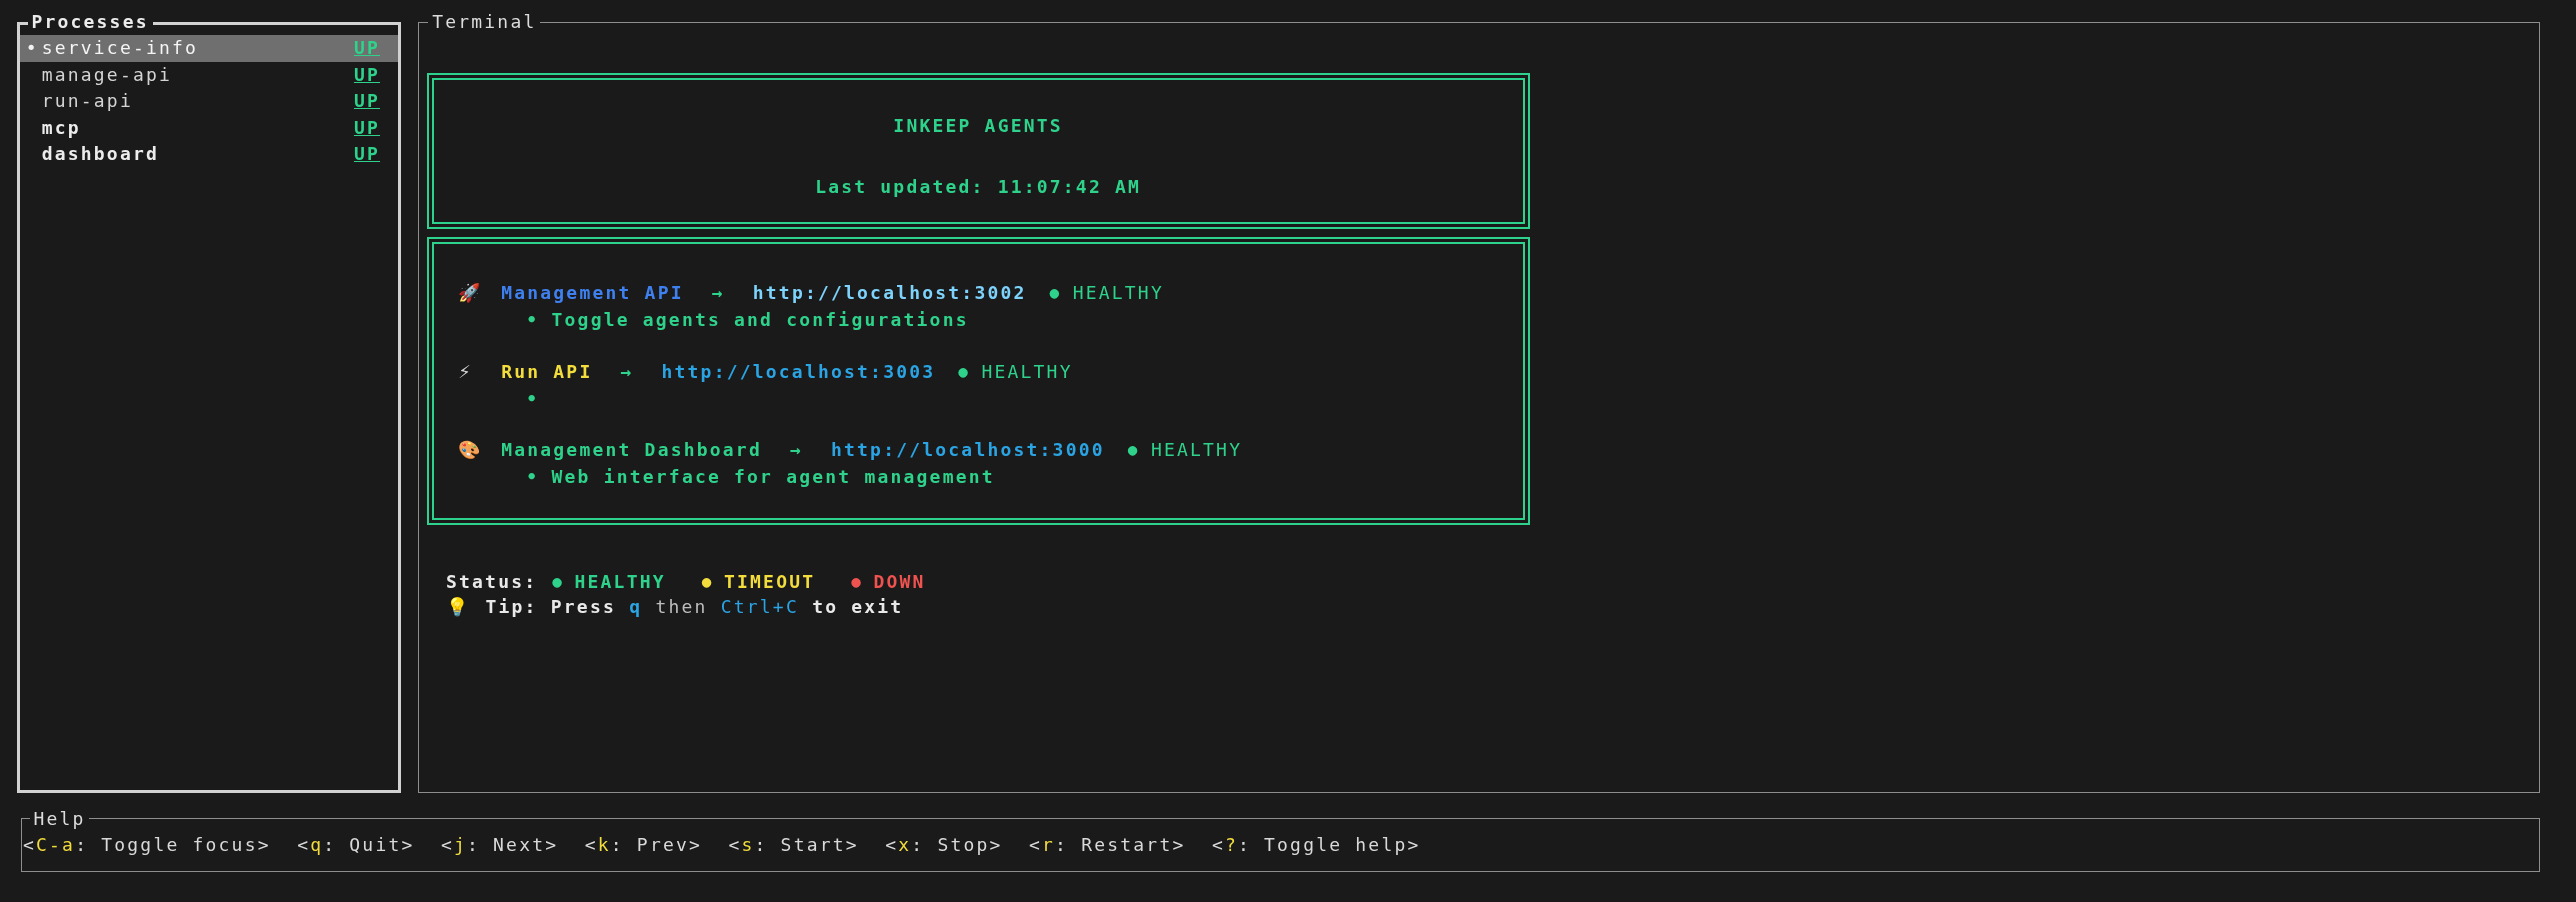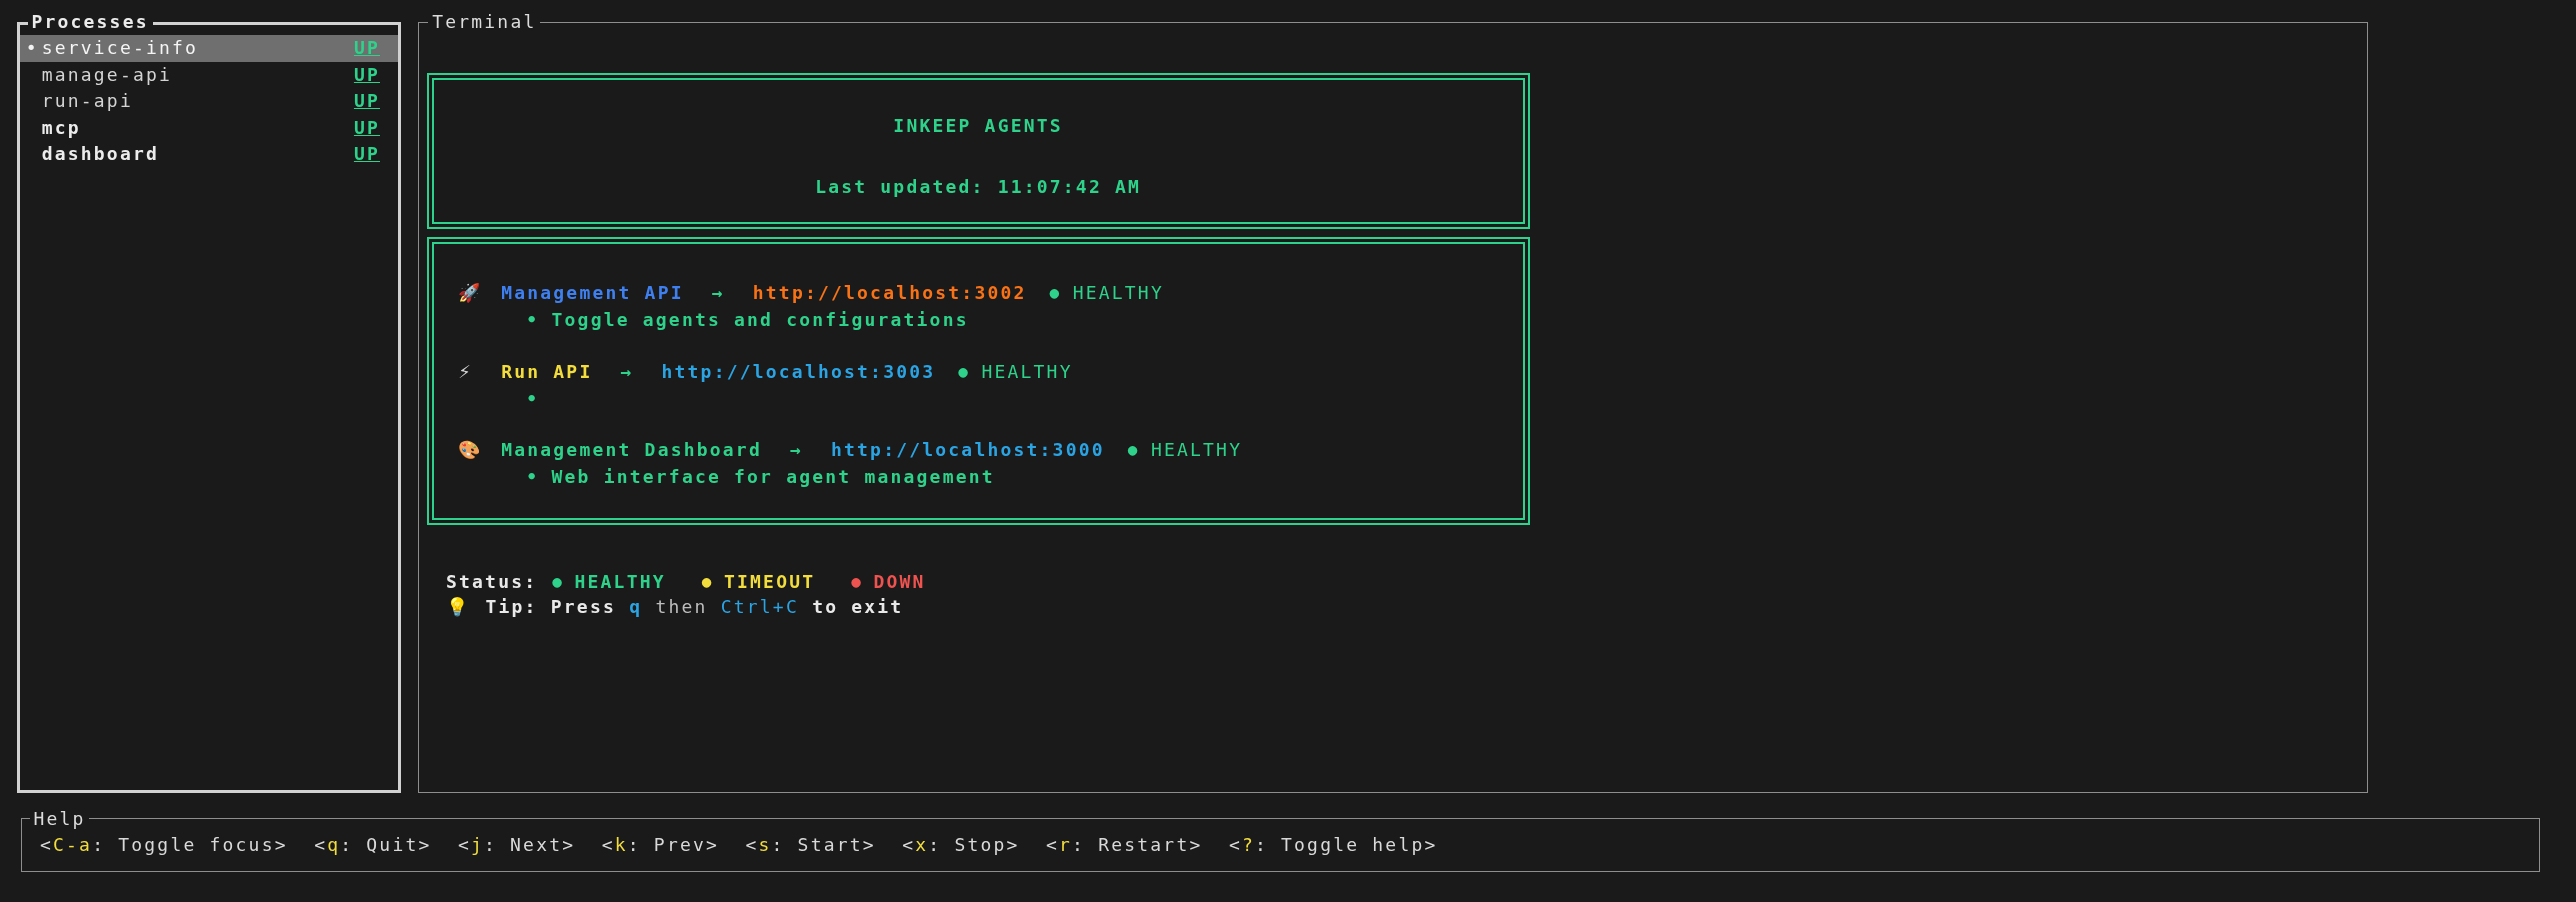--- a/index.html
+++ b/index.html
@@ -25,21 +25,21 @@
     padding:0 18px 0 5.7px; white-space:nowrap; cursor:default;
   }
   .proc-row .sel-bullet { width:16px; display:inline-block; color:#f2f2f2; }
   .proc-row .proc-name { color:#d4d4d4; }
   .proc-row.selected { background:#6f6f6f; }
   .proc-row.selected .proc-name { color:#f5f5f5; }
   .proc-row.boldname .proc-name { font-weight:700; color:#ececec; }
   .proc-status { margin-left:auto; font-weight:700;text-decoration:underline; }
 
   
-  #terminal { left:418px; top:22px; width:1950px; height:771px; border:1.9px solid #8e8e8e; }
+  #terminal { left:418px; top:22px; width:2122px; height:771px; border:1.9px solid #8e8e8e; }
   #terminal .panel-title { color:#dcdcdc; }
 
   .green-box {
     position:absolute; left:7.6px; width:1103px;
     border:7.6px double #2dd28c;
   }
   #banner-box { top:50px; height:156px;
     display:flex; flex-direction:column; align-items:center; justify-content:center;
     gap:34px; padding-top:11.3px; }
   #banner-box .line { font-weight:700; white-space:nowrap; }
@@ -64,21 +64,21 @@
 
   #tip { position:absolute; left:27px; top:571px; height:26.4px;
     display:flex; align-items:center; white-space:nowrap; }
   #tip .seg { margin-right:13.2px; }
   #tip .w { color:#e9e9e9; font-weight:700; }
   #tip .plain { color:#bdbdbd;text-align:right; }
   #tip .bulb { font-family:"DejaVu Sans","Liberation Sans",sans-serif; letter-spacing:0; margin-right:17px; }
 
   
   #help { left:21px; top:818px; width:2519px; height:54px; border:1.9px solid #8e8e8e;
-    display:flex; align-items:center; padding-left:18px; white-space:nowrap; }
+    display:flex; align-items:center; padding-left:1px; white-space:nowrap; }
   #help .panel-title { top:-13.2px; color:#dcdcdc; }
   .help-item { margin-right:26.4px; color:#d9d9d9; }
   .help-item .hkey { font-weight:400; }
 </style>
 </head>
 <body>
 
 <div id="processes" class="panel">
   <span class="panel-title">Processes</span>
   <div class="proc-rows">
@@ -124,21 +124,21 @@
     <div class="line" style="color: rgb(46, 210, 139);">Last updated: 11:07:42 AM</div>
   </div>
 
   <div id="services-box" class="green-box">
 
     <div class="svc">
       <div class="svc-line1">
         <span class="svc-icon">🚀</span>
         <span class="svc-name" style="color: rgb(63, 128, 240);">Management API</span>
         <span class="svc-arrow" style="color: rgb(46, 210, 139);">→</span>
-        <span class="svc-url" style="color: #f97316;">http://localhost:3002</span>
+        <span class="svc-url" style="color: #7dd3fc;">http://localhost:3002</span>
         <span class="svc-dot" style="color: rgb(46, 210, 139);">●</span>
         <span class="svc-health" style="color: rgb(46, 210, 139);">HEALTHY</span>
       </div>
       <div class="svc-line2">
         <span class="desc-bullet" style="color: rgb(46, 210, 139);">•</span>
         <span style="color: rgb(46, 210, 139);">Toggle agents and configurations</span>
       </div>
     </div>
 
     <div class="svc">

